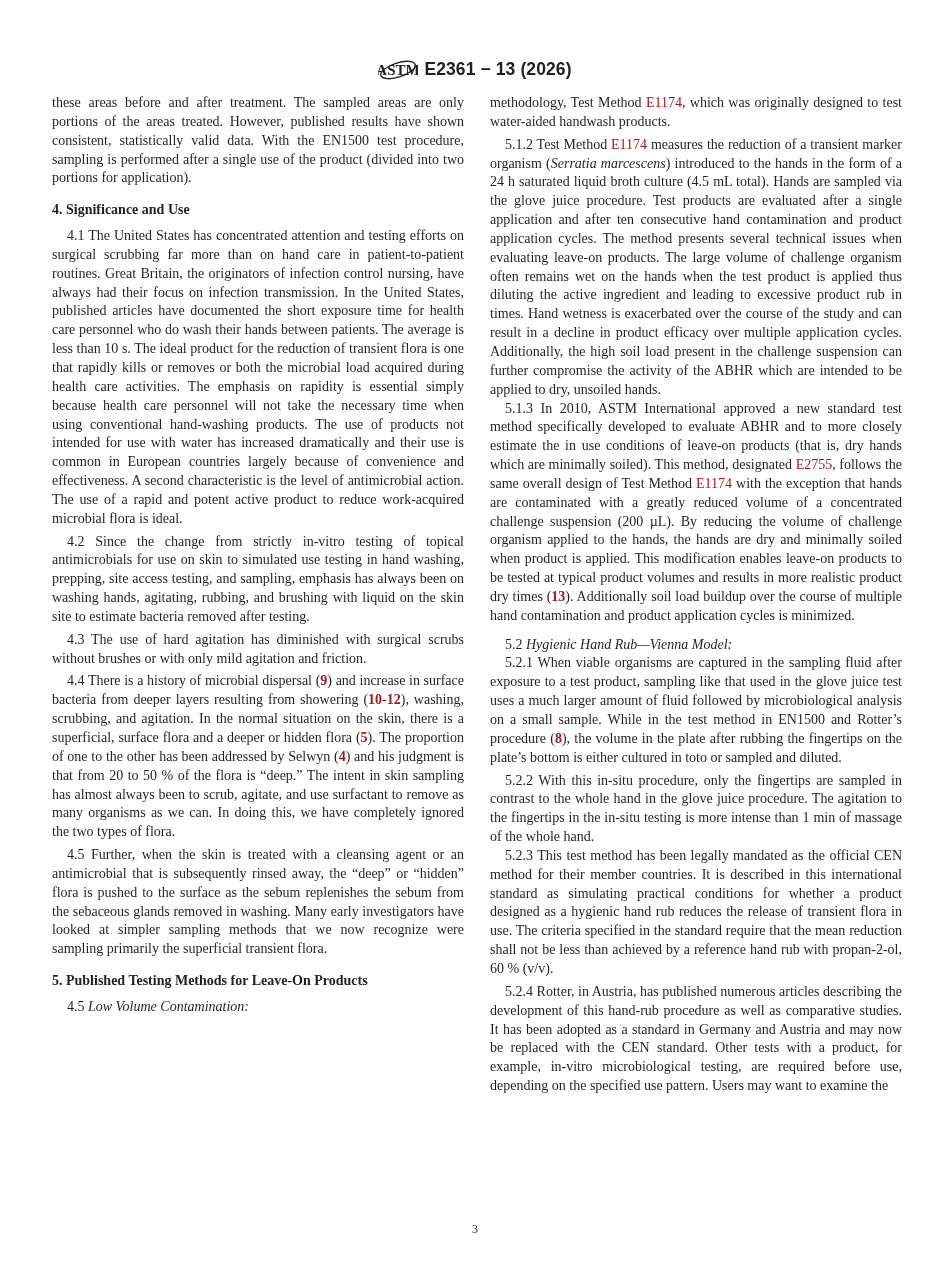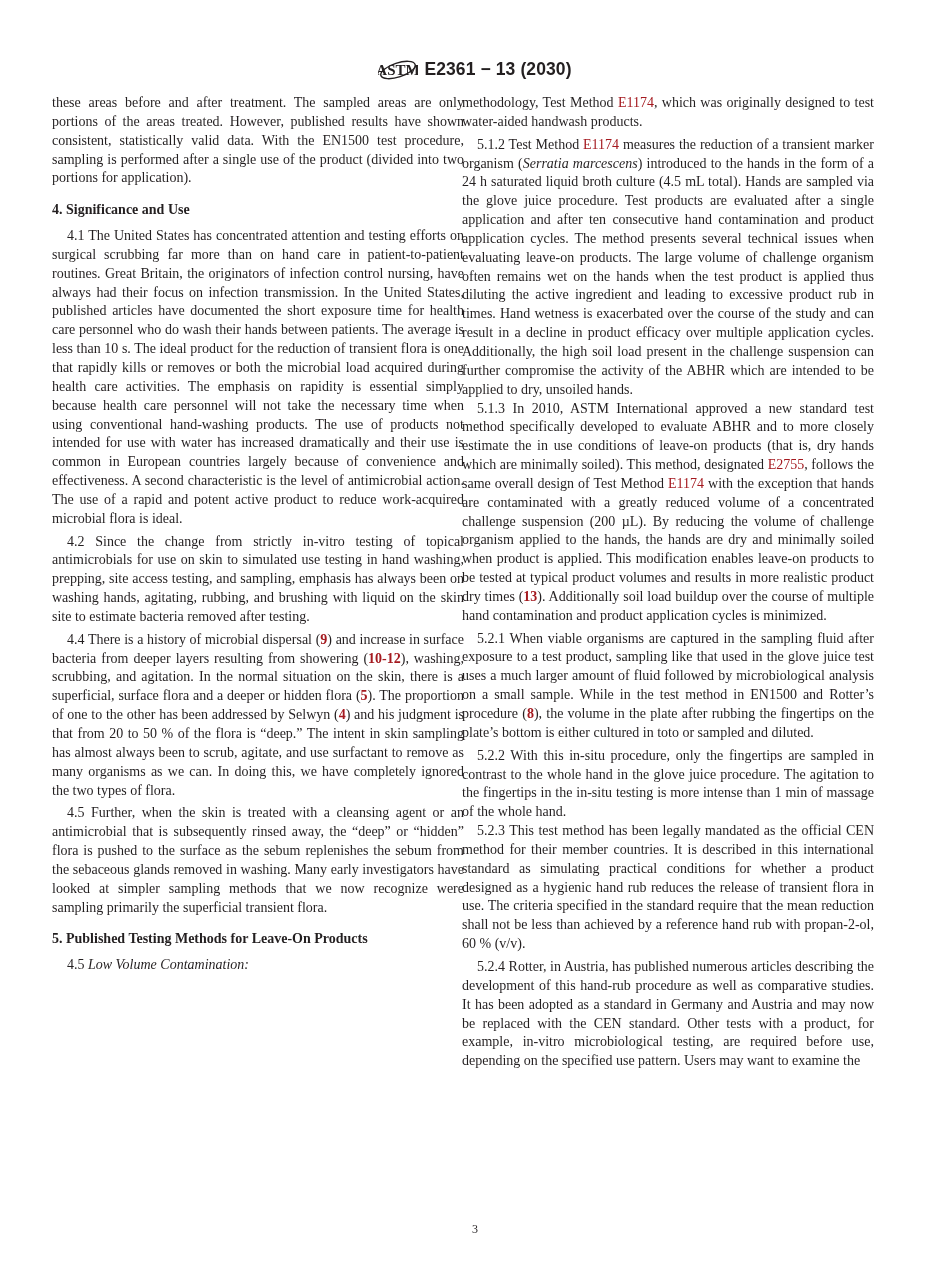--- a/index.html
+++ b/index.html
@@ -2,61 +2,63 @@
 <html><head>
 <meta charset="utf-8">
 <style>
   html, body { margin: 0; padding: 0; background: #ffffff; }
   body { width: 950px; height: 1272px; position: relative; overflow: hidden; color: #231f20; }
   .header { position: absolute; top: 54px; left: 0; width: 950px; display: flex; justify-content: center; align-items: center; gap: 6px; }
   .logo { width: 40px; height: 30px; display: inline-block; }
   .doc-id { font-family: "Liberation Sans", sans-serif; font-weight: bold; font-size: 17.5px; letter-spacing: 0.1px; color: #231f20; }
   .col { position: absolute; top: 94px; width: 412px; font-family: "Liberation Serif", serif; font-size: 14px; line-height: 18.85px; text-align: justify; }
   .col.left { left: 52px; }
-  .col.right { left: 462px; }
+  .col.right { left: 490px; }
   p { margin: 0; }
   .para { text-indent: 15px; margin-bottom: 4px; }
   .para.tight { margin-bottom: 0; }
   .cont { text-indent: 0; margin-bottom: 4px; }
   .heading { font-weight: bold; margin: 13px 0 7px 0; text-indent: 0; }
   .ref { color: #a4191f; font-weight: bold; }
   .link { color: #a4191f; }
   .it { font-style: italic; }
   .pagenum { position: absolute; top: 1222px; left: 0; width: 950px; text-align: center; font-family: "Liberation Serif", serif; font-size: 12px; color: #231f20; }
 </style>
 </head>
 <body>
 
 <div class="header">
   <span class="logo">
     <svg width="40" height="30" viewBox="0 0 40 30">
       <ellipse cx="20" cy="16" rx="18" ry="7" fill="none" stroke="#231f20" stroke-width="1.4" transform="rotate(-18 20 16)"></ellipse>
       <text x="20" y="21" text-anchor="middle" font-family="Liberation Serif, serif" font-weight="bold" font-size="15" fill="#231f20">ASTM</text>
     </svg>
   </span>
-  <span class="doc-id">E2361 − 13 (2030)</span>
+  <span class="doc-id">E2361 − 13 (2026)</span>
 </div>
 
 <div class="col left">
   <p class="cont">these areas before and after treatment. The sampled areas are only portions of the areas treated. However, published results have shown consistent, statistically valid data. With the EN1500 test procedure, sampling is performed after a single use of the product (divided into two portions for application).</p>
 
   <p class="heading">4.  Significance and Use</p>
   <p class="para">4.1  The United States has concentrated attention and testing efforts on surgical scrubbing far more than on hand care in patient-to-patient routines. Great Britain, the originators of infection control nursing, have always had their focus on infection transmission. In the United States, published articles have documented the short exposure time for health care personnel who do wash their hands between patients. The average is less than 10 s. The ideal product for the reduction of transient flora is one that rapidly kills or removes or both the microbial load acquired during health care activities. The emphasis on rapidity is essential simply because health care personnel will not take the necessary time when using conventional hand-washing products. The use of products not intended for use with water has increased dramatically and their use is common in European countries largely because of convenience and effectiveness. A second characteristic is the level of antimicrobial action. The use of a rapid and potent active product to reduce work-acquired microbial flora is ideal.</p>
   <p class="para">4.2  Since the change from strictly in-vitro testing of topical antimicrobials for use on skin to simulated use testing in hand washing, prepping, site access testing, and sampling, emphasis has always been on washing hands, agitating, rubbing, and brushing with liquid on the skin site to estimate bacteria removed after testing.</p>
+  <p class="para">4.3  The use of hard agitation has diminished with surgical scrubs without brushes or with only mild agitation and friction.</p>
   <p class="para"><span>4.4  There is a history of microbial dispersal (</span><span class="ref">9</span><span>) and increase in surface bacteria from deeper layers resulting from showering (</span><span class="ref">10-12</span><span>), washing, scrubbing, and agitation. In the normal situation on the skin, there is a superficial, surface flora and a deeper or hidden flora (</span><span class="ref">5</span><span>). The proportion of one to the other has been addressed by Selwyn (</span><span class="ref">4</span><span>) and his judgment is that from 20 to 50 % of the flora is “deep.” The intent in skin sampling has almost always been to scrub, agitate, and use surfactant to remove as many organisms as we can. In doing this, we have completely ignored the two types of flora.</span></p>
   <p class="para">4.5  Further, when the skin is treated with a cleansing agent or an antimicrobial that is subsequently rinsed away, the “deep” or “hidden” flora is pushed to the surface as the sebum replenishes the sebum from the sebaceous glands removed in washing. Many early investigators have looked at simpler sampling methods that we now recognize were sampling primarily the superficial transient flora.</p>
 
   <p class="heading">5.  Published Testing Methods for Leave-On Products</p>
   <p class="para tight"><span>4.5  </span><span class="it">Low Volume Contamination:</span></p>
 </div>
 
 <div class="col right">
   <p class="cont"><span>methodology, Test Method </span><span class="link">E1174</span><span>, which was originally designed to test water-aided handwash products.</span></p>
   <p class="para tight"><span>5.1.2 Test Method </span><span class="link">E1174</span><span> measures the reduction of a transient marker organism (</span><span class="it">Serratia marcescens</span><span>) introduced to the hands in the form of a 24 h saturated liquid broth culture (4.5 mL total). Hands are sampled via the glove juice procedure. Test products are evaluated after a single application and after ten consecutive hand contamination and product application cycles. The method presents several technical issues when evaluating leave-on products. The large volume of challenge organism often remains wet on the hands when the test product is applied thus diluting the active ingredient and leading to excessive product rub in times. Hand wetness is exacerbated over the course of the study and can result in a decline in product efficacy over multiple application cycles. Additionally, the high soil load present in the challenge suspension can further compromise the activity of the ABHR which are intended to be applied to dry, unsoiled hands.</span></p>
   <p class="para"><span>5.1.3  In 2010, ASTM International approved a new standard test method specifically developed to evaluate ABHR and to more closely estimate the in use conditions of leave-on products (that is, dry hands which are minimally soiled). This method, designated </span><span class="link">E2755</span><span>, follows the same overall design of Test Method </span><span class="link">E1174</span><span> with the exception that hands are contaminated with a greatly reduced volume of a concentrated challenge suspension (200 µL). By reducing the volume of challenge organism applied to the hands, the hands are dry and minimally soiled when product is applied. This modification enables leave-on products to be tested at typical product volumes and results in more realistic product dry times (</span><span class="ref">13</span><span>). Additionally soil load buildup over the course of multiple hand contamination and product application cycles is minimized.</span></p>
 
+  <p class="para tight" style="margin-top:10px;"><span>5.2  </span><span class="it">Hygienic Hand Rub—Vienna Model:</span></p>
   <p class="para"><span>5.2.1  When viable organisms are captured in the sampling fluid after exposure to a test product, sampling like that used in the glove juice test uses a much larger amount of fluid followed by microbiological analysis on a small sample. While in the test method in EN1500 and Rotter’s procedure (</span><span class="ref">8</span><span>), the volume in the plate after rubbing the fingertips on the plate’s bottom is either cultured in toto or sampled and diluted.</span></p>
   <p class="para tight">5.2.2  With this in-situ procedure, only the fingertips are sampled in contrast to the whole hand in the glove juice procedure. The agitation to the fingertips in the in-situ testing is more intense than 1 min of massage of the whole hand.</p>
   <p class="para">5.2.3  This test method has been legally mandated as the official CEN method for their member countries. It is described in this international standard as simulating practical conditions for whether a product designed as a hygienic hand rub reduces the release of transient flora in use. The criteria specified in the standard require that the mean reduction shall not be less than achieved by a reference hand rub with propan-2-ol, 60 % (v/v).</p>
   <p class="para">5.2.4  Rotter, in Austria, has published numerous articles describing the development of this hand-rub procedure as well as comparative studies. It has been adopted as a standard in Germany and Austria and may now be replaced with the CEN standard. Other tests with a product, for example, in-vitro microbiological testing, are required before use, depending on the specified use pattern. Users may want to examine the</p>
 </div>
 
 <div class="pagenum">3</div>
 
 </body></html>

